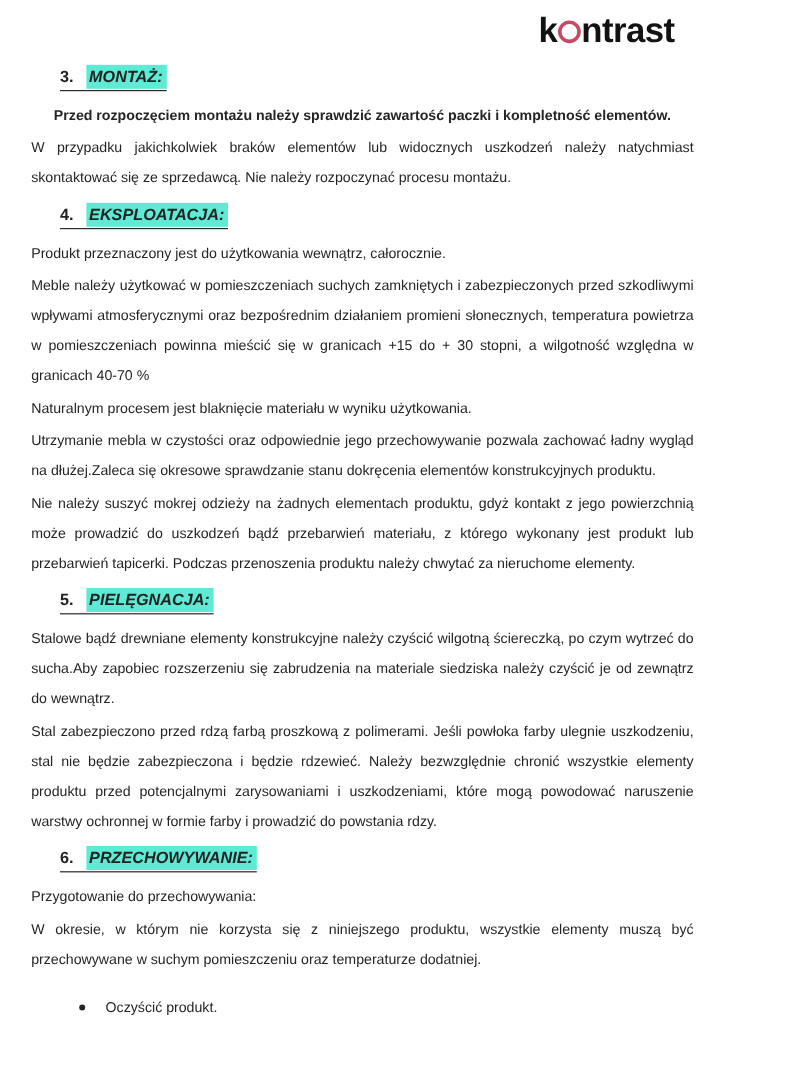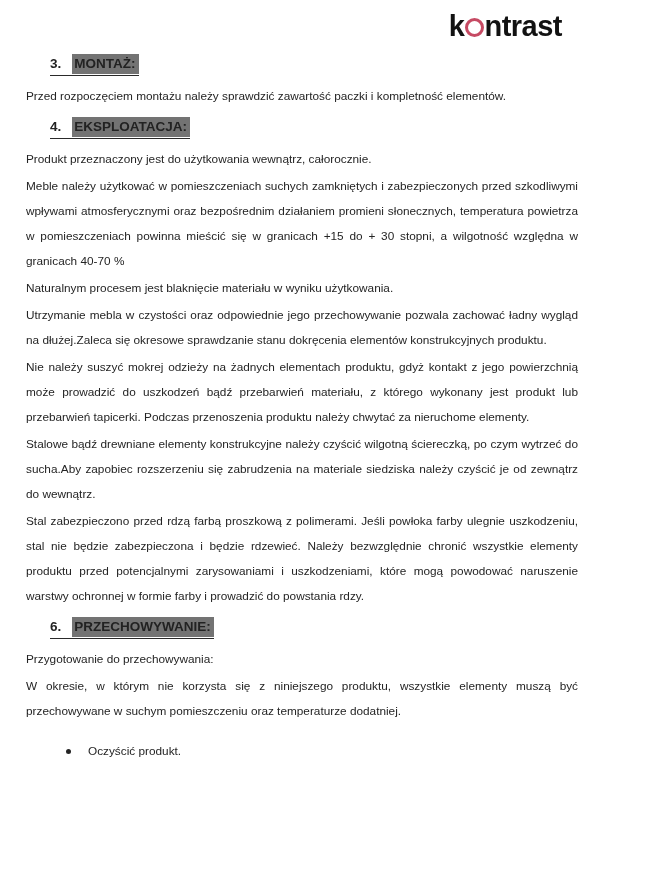--- a/index.html
+++ b/index.html
@@ -32,30 +32,30 @@
     border-radius:50%;
     vertical-align:-1px;
     margin:0 0.5px;
   }
   
   .content{padding:0 26px;}
   
   .heading{margin:8px 0 8px 0;padding-left:24px;font-size:13.5px;font-weight:bold;line-height:18px;}
   .h-wrap{display:inline-block;border-bottom:1.4px solid #2a2a2a;padding-bottom:1px;}
   .h-num{display:inline-block;margin-right:11px;}
-  .h-title{display:inline-block;background:#737373;padding:1px 3px 1px 2px;}
+  .h-title{display:inline-block;background:#5eead4;padding:1px 3px 1px 2px;font-style:italic;}
   
   .para{
     margin:2px 0;
     font-size:11.8px;
     line-height:25px;
     text-align:justify;
     color:#242424;
   }
-  .para.bold{font-weight:normal;text-align:left;}
+  .para.bold{font-weight:bold;text-align:center;}
   
   .bullets{
     margin:14px 0 6px 0;
     padding:0 0 0 62px;
     list-style:none;
   }
   .bullets li{
     position:relative;
     margin:0;
     font-size:11.8px;
@@ -81,32 +81,38 @@
   </div>
 
   <div class="content">
 
     <div class="heading">
       <span class="h-wrap">
         <span class="h-num">3.</span><span class="h-title">MONTAŻ:</span>
       </span>
     </div>
     <p class="para bold">Przed rozpoczęciem montażu należy sprawdzić zawartość paczki i kompletność elementów.</p>
+    <p class="para">W przypadku jakichkolwiek braków elementów lub widocznych uszkodzeń należy natychmiast skontaktować się ze sprzedawcą. Nie należy rozpoczynać procesu montażu.</p>
 
     <div class="heading">
       <span class="h-wrap">
         <span class="h-num">4.</span><span class="h-title">EKSPLOATACJA:</span>
       </span>
     </div>
     <p class="para">Produkt przeznaczony jest do użytkowania wewnątrz, całorocznie.</p>
     <p class="para">Meble należy użytkować w pomieszczeniach suchych zamkniętych i zabezpieczonych przed szkodliwymi wpływami atmosferycznymi oraz bezpośrednim działaniem promieni słonecznych, temperatura powietrza w pomieszczeniach powinna mieścić się w granicach +15 do + 30 stopni, a wilgotność względna w granicach 40-70 %</p>
     <p class="para">Naturalnym procesem jest blaknięcie materiału w wyniku użytkowania.</p>
     <p class="para">Utrzymanie mebla w czystości oraz odpowiednie jego przechowywanie pozwala zachować ładny wygląd na dłużej.Zaleca się okresowe sprawdzanie stanu dokręcenia elementów konstrukcyjnych produktu.</p>
     <p class="para">Nie należy suszyć mokrej odzieży na żadnych elementach produktu, gdyż kontakt z jego powierzchnią może prowadzić do uszkodzeń bądź przebarwień materiału, z którego wykonany jest produkt lub przebarwień tapicerki. Podczas przenoszenia produktu należy chwytać za nieruchome elementy.</p>
 
+    <div class="heading">
+      <span class="h-wrap">
+        <span class="h-num">5.</span><span class="h-title">PIELĘGNACJA:</span>
+      </span>
+    </div>
     <p class="para">Stalowe bądź drewniane elementy konstrukcyjne należy czyścić wilgotną ściereczką, po czym wytrzeć do sucha.Aby zapobiec rozszerzeniu się zabrudzenia na materiale siedziska należy czyścić je od zewnątrz do wewnątrz.</p>
     <p class="para">Stal zabezpieczono przed rdzą farbą proszkową z polimerami. Jeśli powłoka farby ulegnie uszkodzeniu, stal nie będzie zabezpieczona i będzie rdzewieć. Należy bezwzględnie chronić wszystkie elementy produktu przed potencjalnymi zarysowaniami i uszkodzeniami, które mogą powodować naruszenie warstwy ochronnej w formie farby i prowadzić do powstania rdzy.</p>
 
     <div class="heading">
       <span class="h-wrap">
         <span class="h-num">6.</span><span class="h-title">PRZECHOWYWANIE:</span>
       </span>
     </div>
     <p class="para">Przygotowanie do przechowywania:</p>
     <p class="para">W okresie, w którym nie korzysta się z niniejszego produktu, wszystkie elementy muszą być przechowywane w suchym pomieszczeniu oraz temperaturze dodatniej.</p>

